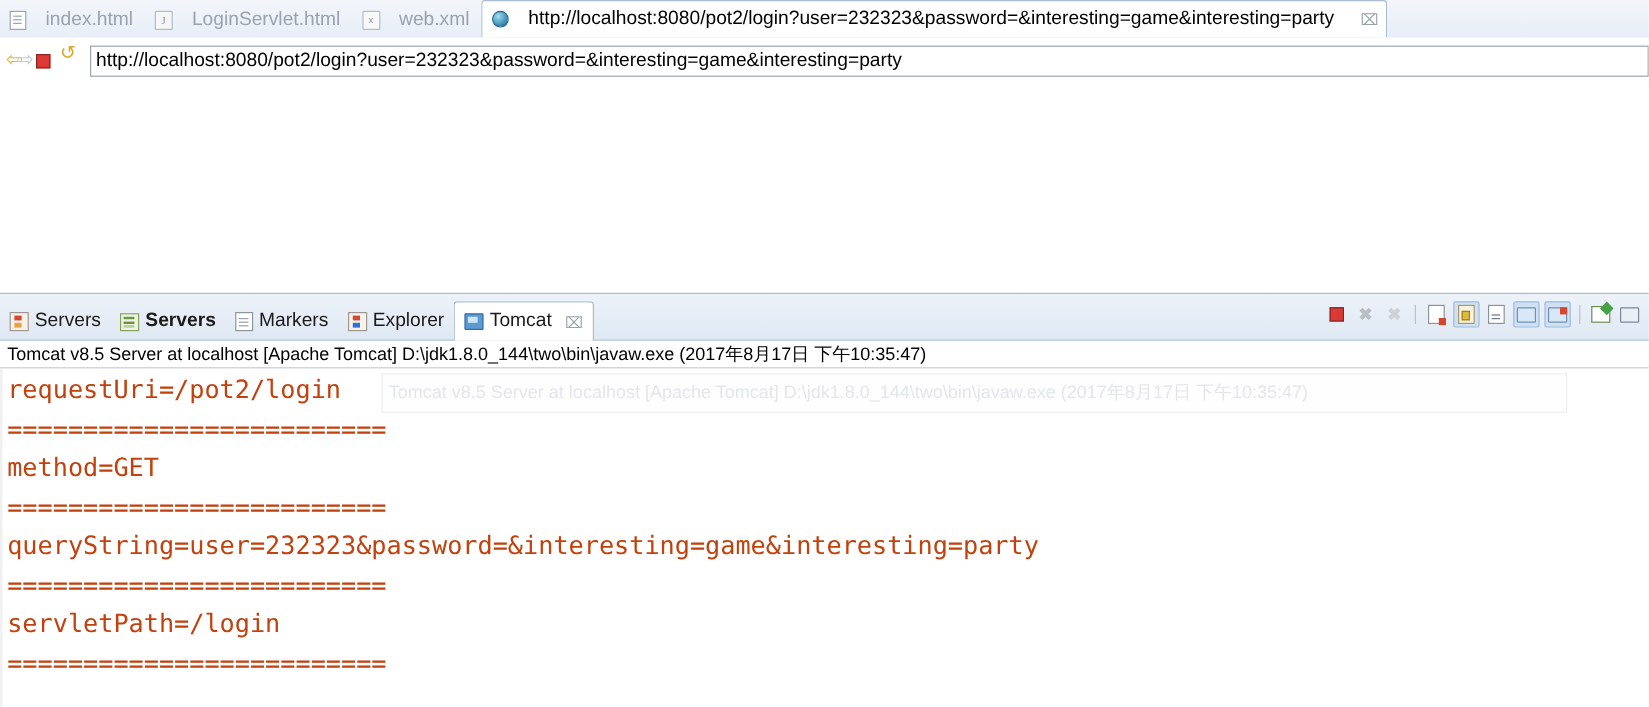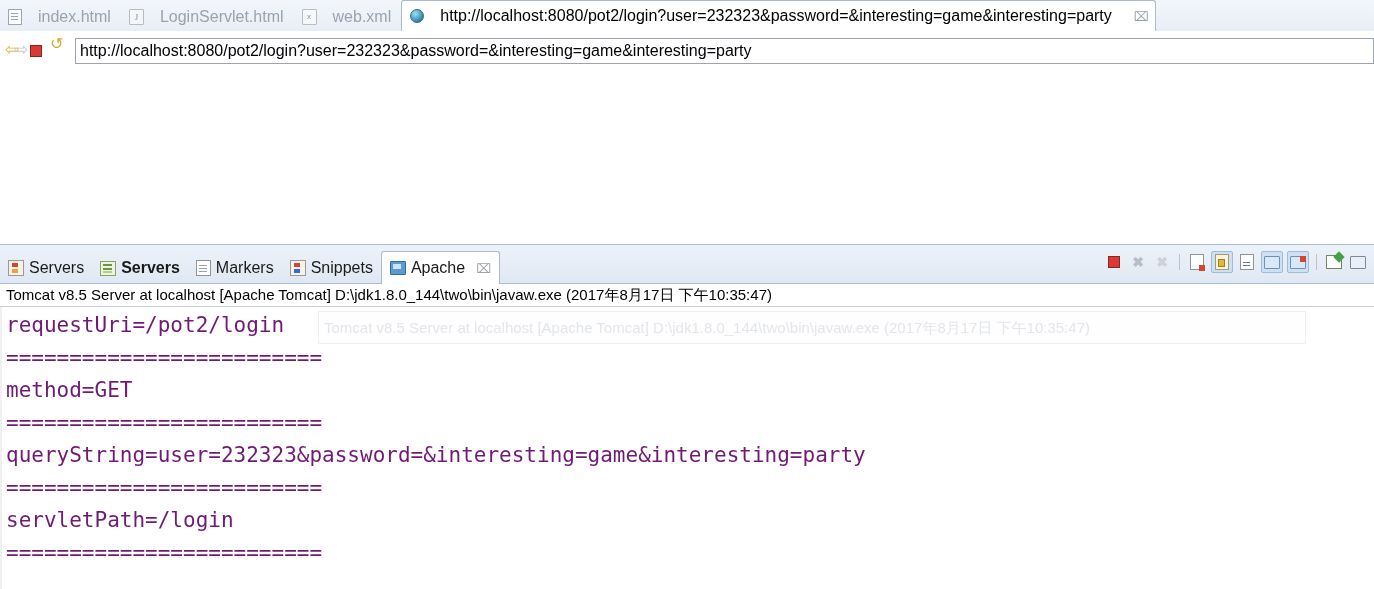--- a/index.html
+++ b/index.html
@@ -319,21 +319,21 @@
     width: 1374px; height: 284px;
     background: #ffffff;
     border-top: 1px solid #c8ced6;
     overflow: hidden;
   }
   .console-lines {
     padding: 2px 0 0 6px;
     font-family: "DejaVu Sans Mono", "Liberation Mono", monospace;
     font-size: 21px;
     line-height: 32.5px;
-    color: #701a75;
+    color: #c2410c;
     white-space: pre;
   }
   .console-scroll-left {
     position: absolute; left: 0; top: 0;
     width: 2px; height: 284px; background: #f0f0f0;
   }
 
   
   .tooltip-ghost {
     position: absolute; left: 318px; top: 311px;
@@ -408,26 +408,26 @@
       </div>
 
 
       <div class="vtab">
         <span class="ico ico-snippets"></span>
         <span class="label">Markers</span>
       </div>
 
       <div class="vtab">
         <span class="ico ico-problems"></span>
-        <span class="label">Snippets</span>
+        <span class="label">Explorer</span>
       </div>
 
       <div class="vtab active">
         <span class="ico ico-console"></span>
-        <span class="label">Apache</span>
+        <span class="label">Tomcat</span>
         <span class="tab-close">⌧</span>
       </div>
 
       <div class="console-toolbar">
         <span class="tbtn">
             <span class="tb-stop"></span>
           </span>
         <span class="tbtn">
             <span class="tb-x">✖</span>
           </span>

